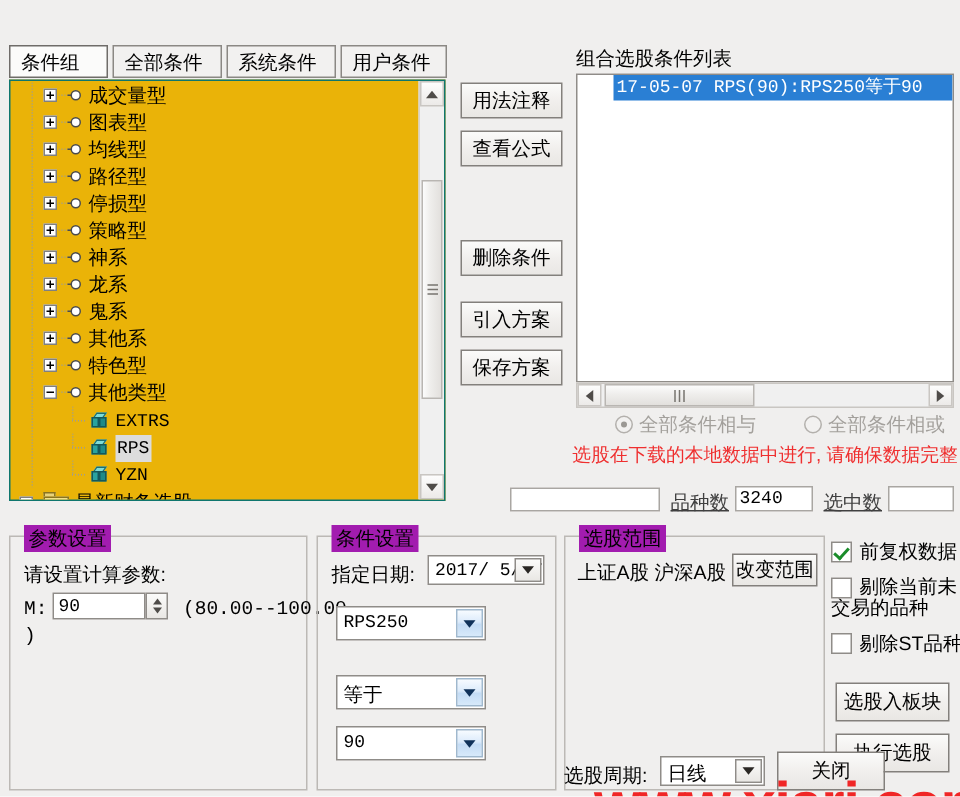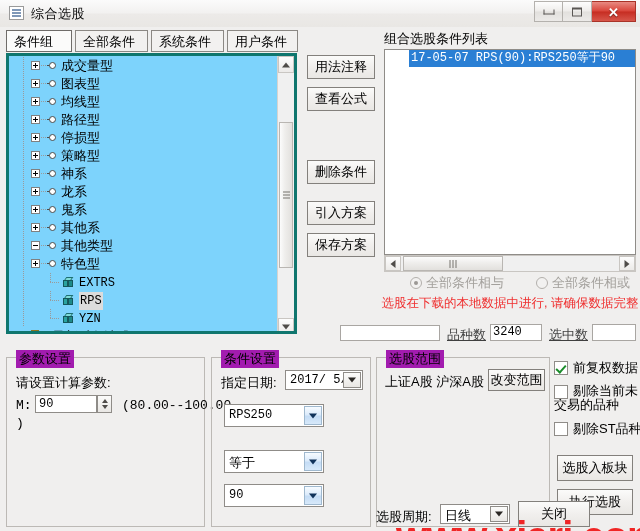--- a/index.html
+++ b/index.html
@@ -129,22 +129,22 @@
     background: #fbfbfa;
     border-color: #6f6c69;
     font-weight: normal;
   }
 
   
   .treebox {
     position: absolute;
     left: 6px; top: 26px;
     width: 291px; height: 281px;
-    background: #7dd3fc;
-    border: 3px solid #0f766e;
+    background: #eab308;
+    border: 1px solid #0f766e;
     box-sizing: border-box;
     overflow: hidden;
   }
   .tree {
     position: absolute;
     left: 0; top: 0;
     width: 272px;
     padding-top: 1px;
   }
   .trow {
@@ -637,37 +637,20 @@
     white-space: nowrap;
     pointer-events: none;
     opacity: 0.92;
   }
 </style>
 </head>
 <body>
 
 <div id="app">
 
-  <div class="titlebar">
-    <div class="title-icon">
-        <i></i>
-      </div>
-    <div class="title-text">综合选股</div>
-    <div class="winbtns">
-      <div class="winbtn min">
-          <span class="glyph"></span>
-        </div>
-      <div class="winbtn max">
-          <span class="glyph"></span>
-        </div>
-      <div class="winbtn close">
-          <span class="glyph">✕</span>
-        </div>
-    </div>
-  </div>
 
   <div class="client">
 
     <div class="tabstrip">
       <div class="tab active" style="left:0px; width:66px;">条件组</div>
       <div class="tab" style="left:69px; width:73px;">全部条件</div>
       <div class="tab" style="left:145px; width:73px;">系统条件</div>
       <div class="tab" style="left:221px; width:71px;">用户条件</div>
     </div>
 
@@ -769,37 +752,37 @@
           <span class="pm plus"></span>
           <span class="hconn"></span>
           <span class="nodeicon">
               <span class="stem"></span>
               <span class="ring"></span>
             </span>
           <span class="tlabel">其他系</span>
         </div>
         <div class="trow">
           <span class="dotline"></span>
+          <span class="pm plus"></span>
+          <span class="hconn"></span>
+          <span class="nodeicon">
+              <span class="stem"></span>
+              <span class="ring"></span>
+            </span>
+          <span class="tlabel">特色型</span>
+        </div>
+        <div class="trow">
+          <span class="dotline"></span>
           <span class="pm"></span>
           <span class="hconn"></span>
           <span class="nodeicon">
               <span class="stem"></span>
               <span class="ring"></span>
             </span>
           <span class="tlabel">其他类型</span>
-        </div>
-        <div class="trow">
-          <span class="dotline"></span>
-          <span class="pm plus"></span>
-          <span class="hconn"></span>
-          <span class="nodeicon">
-              <span class="stem"></span>
-              <span class="ring"></span>
-            </span>
-          <span class="tlabel">特色型</span>
         </div>
 
         <div class="trow leaf">
           <span class="dotline"></span>
           <span class="vconn"></span>
           <span class="lconn"></span>
           <span class="cube">
               <span class="top"></span>
               <span class="side"></span>
               <span class="side2"></span>

